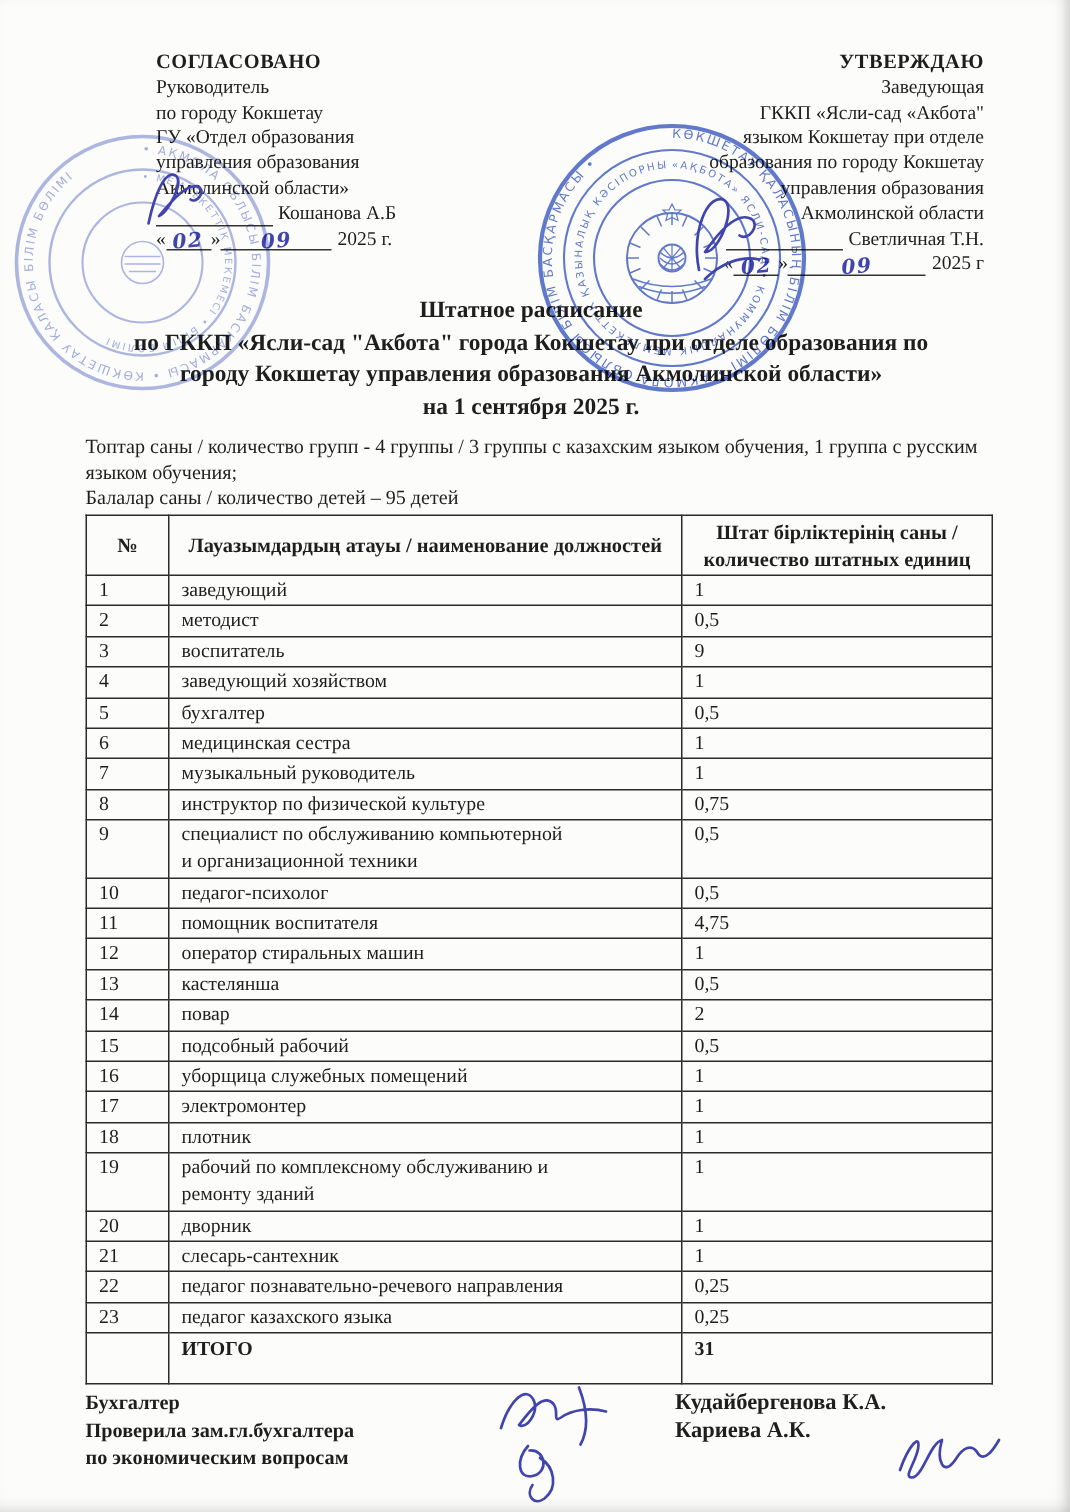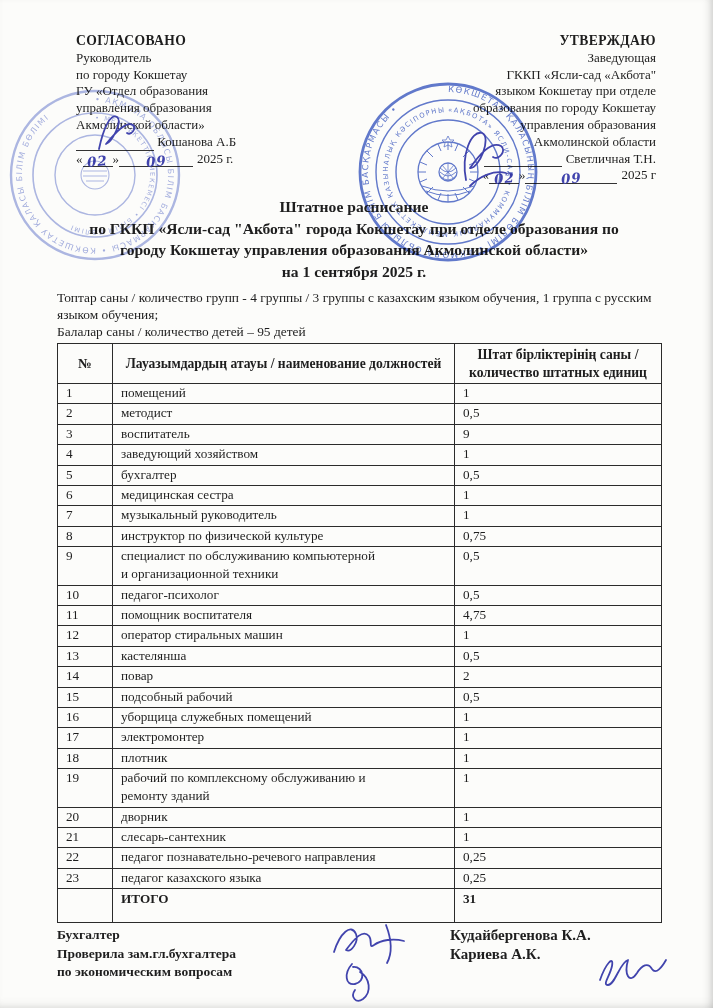--- a/index.html
+++ b/index.html
@@ -3,21 +3,21 @@
 <meta charset="utf-8">
 <style>
   html,body { margin:0; padding:0; background:#d9d9d9; }
   .page {
     position:relative; width:713px; height:1008px; margin:0 auto;
     background:#fcfcfa; overflow:hidden;
     font-family:"Liberation Serif","DejaVu Serif",serif; color:#1e1e1e;
     box-shadow: inset -8px 0 10px -7px rgba(90,90,90,.35), inset 0 -8px 10px -7px rgba(120,120,120,.25);
   }
   
-  .approve { position:absolute; top:33px; font-size:13px; line-height:16.8px; }
+  .approve { position:absolute; top:33px; font-size:13px; line-height:16.8px;margin-left:28px; }
   .approve .ttl { font-weight:bold; font-size:13.6px; letter-spacing:.4px; }
   .approve-left  { left:76px;  width:260px; text-align:left; }
   .approve-right { right:57px; width:330px; text-align:right; }
   .uline { display:inline-block; border-bottom:1.2px solid #333; height:13px; vertical-align:bottom; }
   .w78 { width:78px; } .w26 { width:30px; text-align:center; } .w70 { width:74px; text-align:center; } .w88 { width:92px; text-align:center; }
   .hand {
     font-family:"DejaVu Serif",serif; font-style:italic; font-weight:bold;
     color:#4144ad; font-size:13.5px; display:inline-block; transform:rotate(-5deg);
     letter-spacing:1px;
   }
@@ -113,21 +113,21 @@
       <tr>
         <th>№</th>
         <th>Лауазымдардың атауы / наименование должностей</th>
         <th>Штат бірліктерінің саны / количество штатных единиц</th>
       </tr>
     </thead>
     <tbody>
 
         <tr>
           <td class="num">1</td>
-          <td class="pos">помещений</td>
+          <td class="pos">заведующий</td>
           <td class="cnt">1</td>
         </tr>
 
         <tr>
           <td class="num">2</td>
           <td class="pos">методист</td>
           <td class="cnt">0,5</td>
         </tr>
 
         <tr>

